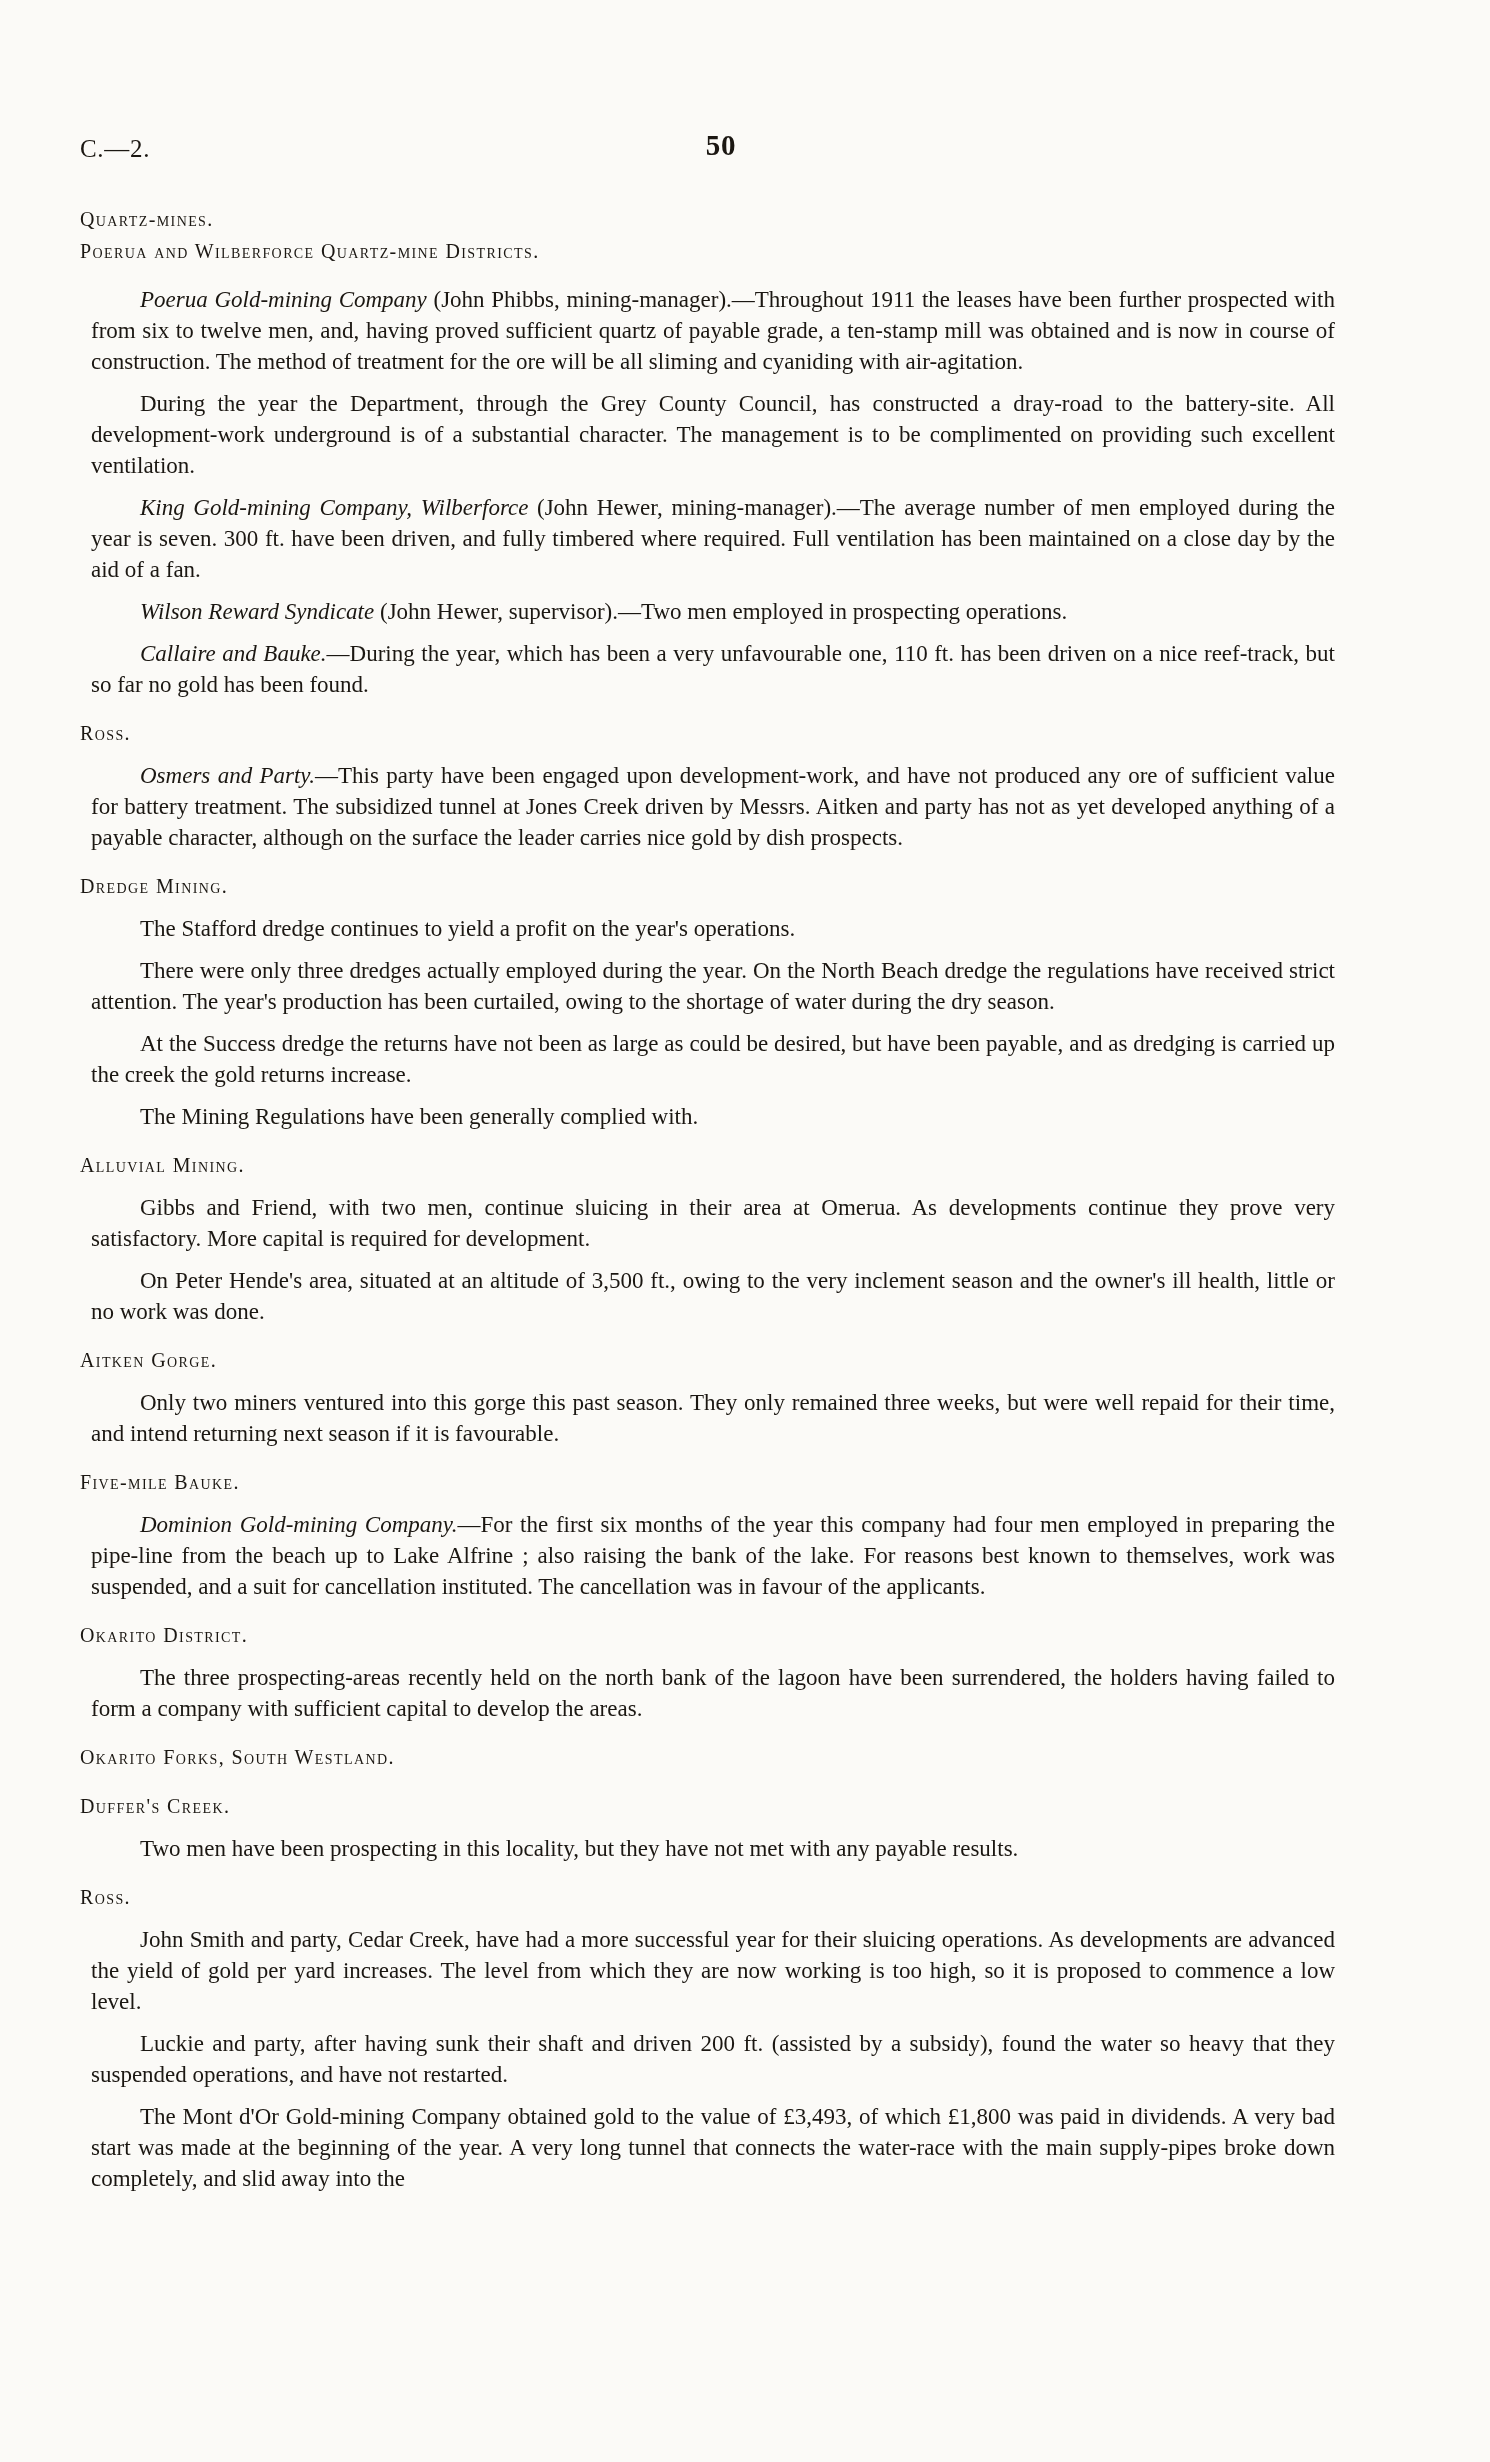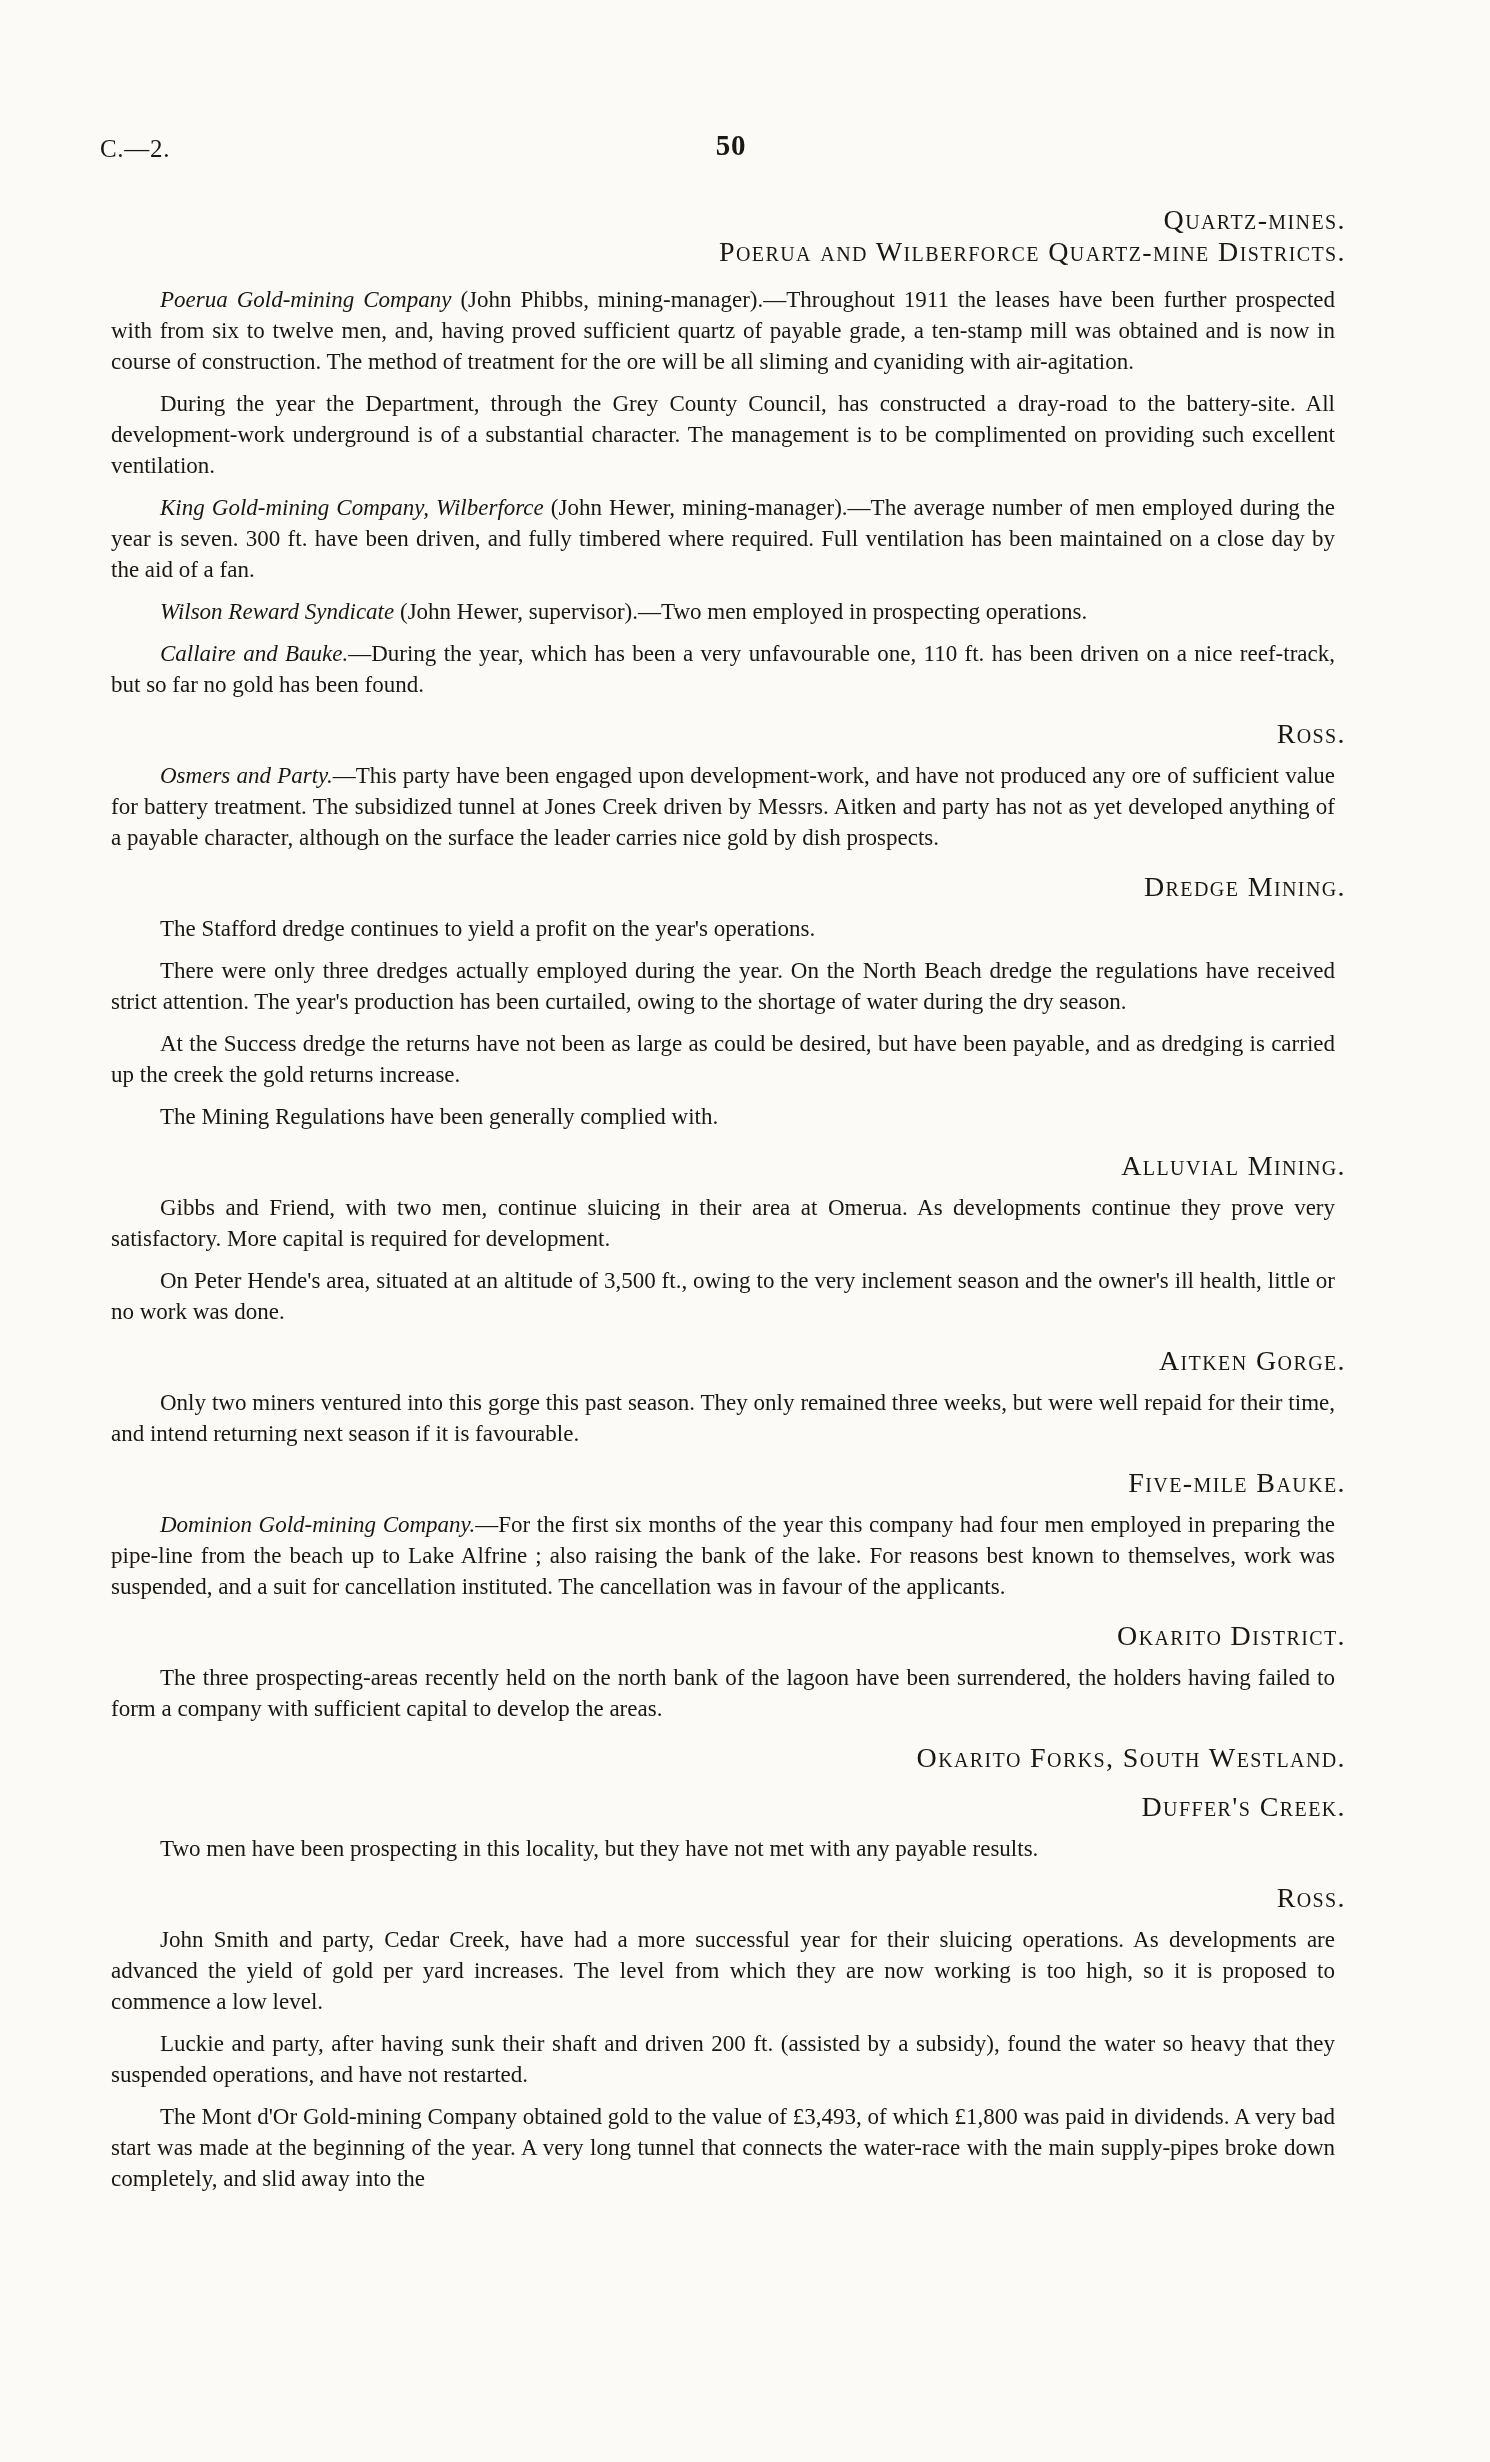--- a/index.html
+++ b/index.html
@@ -9,21 +9,21 @@
   }
   .page {
     position: relative;
     width: 1490px;
     height: 2462px;
     margin: 0 auto;
     background: #fbfaf7;
     color: #1b1712;
     font-family: "Liberation Serif", "DejaVu Serif", serif;
     box-sizing: border-box;
-    padding: 129px 144px 0 100px;
+    padding: 129px 144px 0 80px;
   }
   .page-header {
     position: relative;
     height: 38px;
     margin-bottom: 37px;
   }
   .volume-label {
     position: absolute;
     left: 0;
     top: 5.5px;
@@ -38,24 +38,24 @@
     text-align: center;
     font-size: 29px;
     font-weight: bold;
     letter-spacing: 0.7px;
   }
   .document-body {
     font-size: 23px;
     line-height: 31px;
   }
   .heading {
-    text-align: right;
+    text-align: left;
     font-variant: small-caps;
     letter-spacing: 1.4px;
-    font-size: 28px;
+    font-size: 20px;
     margin: 18px 0 6.9px 0;
   }
   .heading.first {
     margin-top: 0;
     margin-bottom: 1.4px;
   }
   .heading.sub {
     margin-top: 0;
     margin-bottom: 17px;
   }

